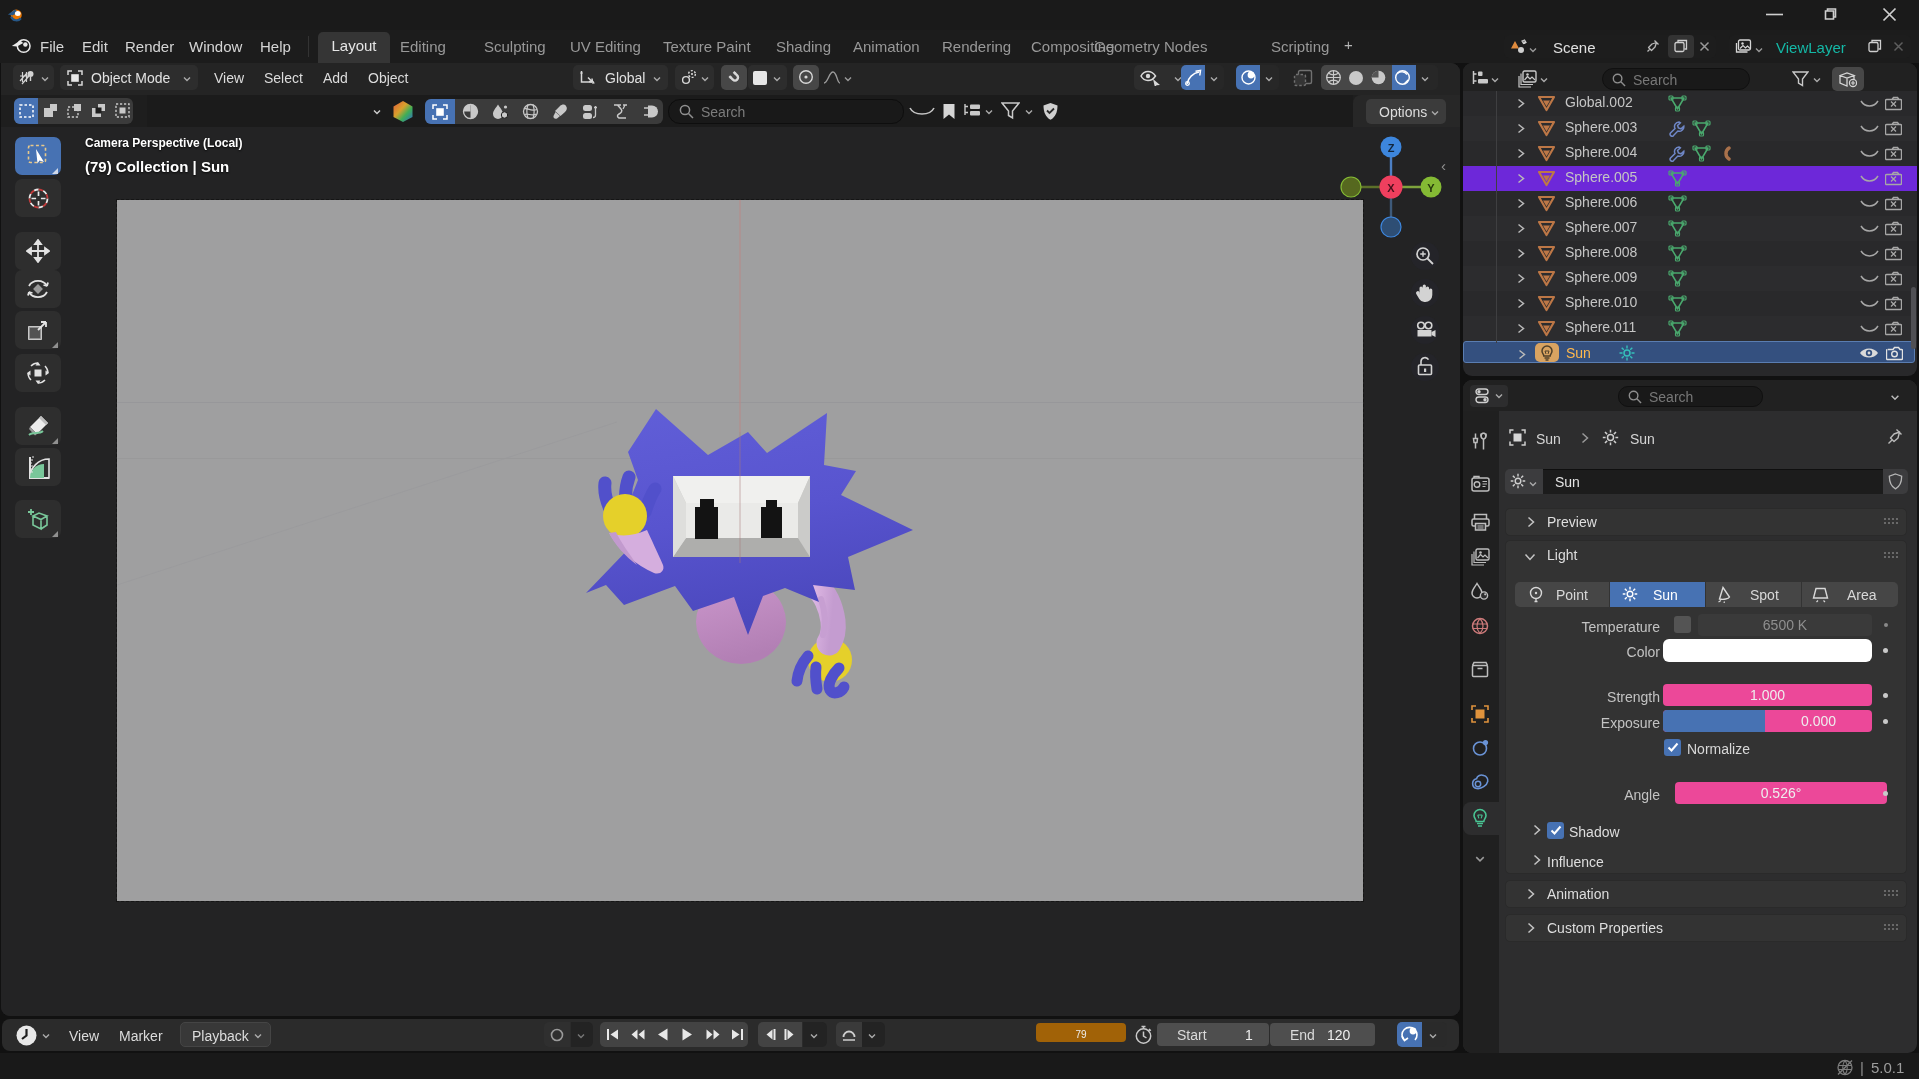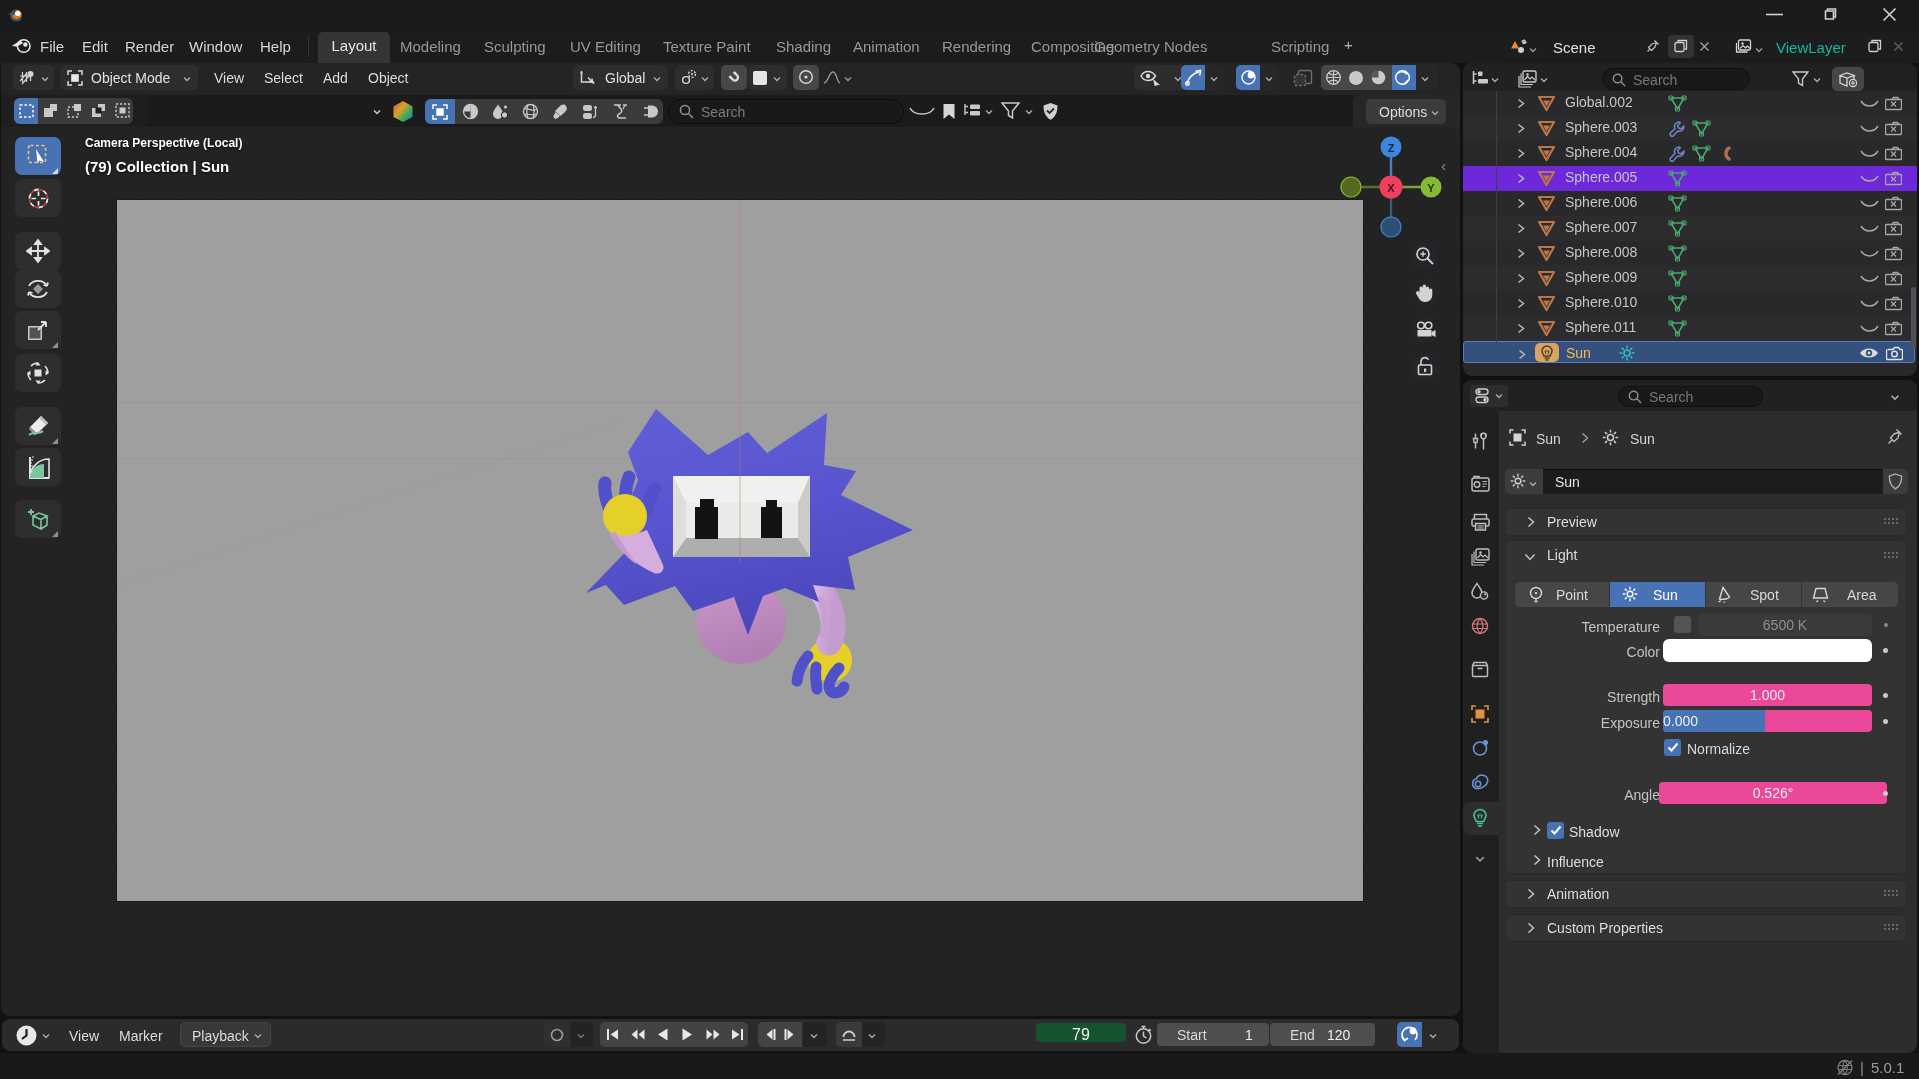--- a/index.html
+++ b/index.html
@@ -68,21 +68,21 @@
     <circle cx="17" cy="7.2" r="2.6" fill="#e8e8e8"></circle>
     <path d="M1 9 L11 2.5 L14.5 5.5 L7 9.5 Z" fill="#e8e8e8"></path>
   </svg>
   <div class="menu" style="left:40px">File</div>
   <div class="menu" style="left:82px">Edit</div>
   <div class="menu" style="left:125px">Render</div>
   <div class="menu" style="left:189px">Window</div>
   <div class="menu" style="left:260px">Help</div>
   <div class="abs" style="left:308px;top:6px;width:1px;height:21px;background:#333"></div>
   <div id="tab-active">Layout</div>
-  <div class="tab" style="left:400px">Modeling</div>
+  <div class="tab" style="left:400px">Editing</div>
   <div class="tab" style="left:484px">Sculpting</div>
   <div class="tab" style="left:570px">UV Editing</div>
   <div class="tab" style="left:663px">Texture Paint</div>
   <div class="tab" style="left:776px">Shading</div>
   <div class="tab" style="left:853px">Animation</div>
   <div class="tab" style="left:942px">Rendering</div>
   <div class="tab" style="left:1031px">Compositing</div>
   <div class="tab" style="left:1094px">Geometry Nodes</div>
   <div class="tab" style="left:1271px">Scripting</div>
   <div class="tab" style="left:1344px;color:#b5b5b5;font-size:15px;top:6px">+</div>
@@ -1028,32 +1028,32 @@
   <div class="abs" style="left:200px;top:259px;width:209px;height:23px;background:#fff;border-radius:6px"></div>
   <div class="dot" style="left:420px;top:268px"></div>
 
   <div class="plabel" style="left:47px;top:309px;width:150px">Strength</div>
   <div class="field" style="left:200px;top:304px;width:209px;height:22px;line-height:22px;font-size:14px">1.000</div>
   <div class="dot" style="left:420px;top:313px"></div>
 
   <div class="plabel" style="left:47px;top:335px;width:150px">Exposure</div>
   <div class="field" style="left:200px;top:330px;width:209px;height:22px;line-height:22px;font-size:14px;overflow:hidden">
       <div class="abs" style="left:0;top:0;width:102px;height:22px;background:#4772b3"></div>
-      <div class="abs" style="left:0;top:0;width:173px;text-align:left">0.000</div>
+      <div class="abs" style="left:0;top:0;width:173px;text-align:right">0.000</div>
     </div>
   <div class="dot" style="left:420px;top:339px"></div>
 
   <div class="abs" style="left:201px;top:359px;width:17px;height:17px;background:#4772b3;border-radius:3px"></div>
   <svg class="ico" style="left:204px;top:362px" width="12" height="11" viewBox="0 0 12 11">
       <path d="M1.5 5.5 L4.5 8.5 L10.5 1.5" stroke="#fff" stroke-width="2" fill="none"></path>
     </svg>
   <div class="abs" style="left:224px;top:361px;color:#d8d8d8;font-size:14px">Normalize</div>
 
   <div class="plabel" style="left:47px;top:407px;width:150px">Angle</div>
-  <div class="field" style="left:196px;top:402px;width:228px;height:22px;line-height:22px;font-size:14px">0.526°</div>
+  <div class="field" style="left:212px;top:402px;width:212px;height:22px;line-height:22px;font-size:14px">0.526°</div>
   <div class="dot" style="left:420px;top:411px"></div>
 
   <svg class="ico" style="left:69px;top:444px" width="10" height="12" viewBox="0 0 10 12">
       <path d="M2.5 1.5 L7.5 6 L2.5 10.5" stroke="#c5c5c5" stroke-width="1.5" fill="none"></path>
     </svg>
   <div class="abs" style="left:84px;top:442px;width:17px;height:17px;background:#4772b3;border-radius:3px"></div>
   <svg class="ico" style="left:87px;top:445px" width="12" height="11" viewBox="0 0 12 11">
       <path d="M1.5 5.5 L4.5 8.5 L10.5 1.5" stroke="#fff" stroke-width="2" fill="none"></path>
     </svg>
   <div class="abs" style="left:106px;top:444px;color:#dedede;font-size:14px">Shadow</div>
@@ -1163,21 +1163,21 @@
   <div class="abs" style="left:834px;top:3px;width:26px;height:25px;background:#3a3a3a;border-radius:5px 0 0 5px"></div>
   <svg class="ico" style="left:839px;top:8px" width="16" height="16" viewBox="0 0 16 16">
       <path d="M2.5 10 a5.5 5.5 0 0 1 11 0" fill="none" stroke="#cfcfcf" stroke-width="1.8"></path>
       <path d="M2 13 h12" stroke="#cfcfcf" stroke-width="1.5"></path>
     </svg>
   <div class="abs" style="left:860px;top:3px;width:23px;height:25px;background:#232323;border-radius:0 5px 5px 0"></div>
   <svg class="chev" style="left:866px;top:13px" viewBox="0 0 8 8">
       <path d="M1 2.5 L4 5.5 L7 2.5" stroke="#aaa" stroke-width="1.4" fill="none"></path>
     </svg>
 
-  <div class="field" style="left:1034px;top:4px;width:90px;height:19px;line-height:23px;font-size:16px;background:#14532d">79</div>
+  <div class="field" style="left:1034px;top:4px;width:90px;height:19px;line-height:23px;font-size:10px;background:#a16207">79</div>
   <svg class="ico" style="left:1132px;top:6px" width="19" height="20" viewBox="0 0 19 20">
     <circle cx="9.5" cy="11" r="7.2" fill="none" stroke="#c9c9c9" stroke-width="1.5"></circle>
     <path d="M9.5 6.5 V11 l3 2 M7.5 1.5 h4 M9.5 1.5 v2.3 M15 4 l1.8 1.8 M14.2 6.2 l1.5 -1.5" stroke="#c9c9c9" stroke-width="1.5" fill="none"></path>
   </svg>
   <div class="abs" style="left:1155px;top:4px;width:112px;height:23px;background:#4e4e4e;border-radius:4px"></div>
   <div class="abs" style="left:1175px;top:8px;color:#dadada;font-size:14px">Start</div>
   <div class="abs" style="left:1243px;top:8px;color:#eee;font-size:14px">1</div>
   <div class="abs" style="left:1268px;top:4px;width:105px;height:23px;background:#4e4e4e;border-radius:4px"></div>
   <div class="abs" style="left:1288px;top:8px;color:#dadada;font-size:14px">End</div>
   <div class="abs" style="left:1325px;top:8px;color:#eee;font-size:14px">120</div>

